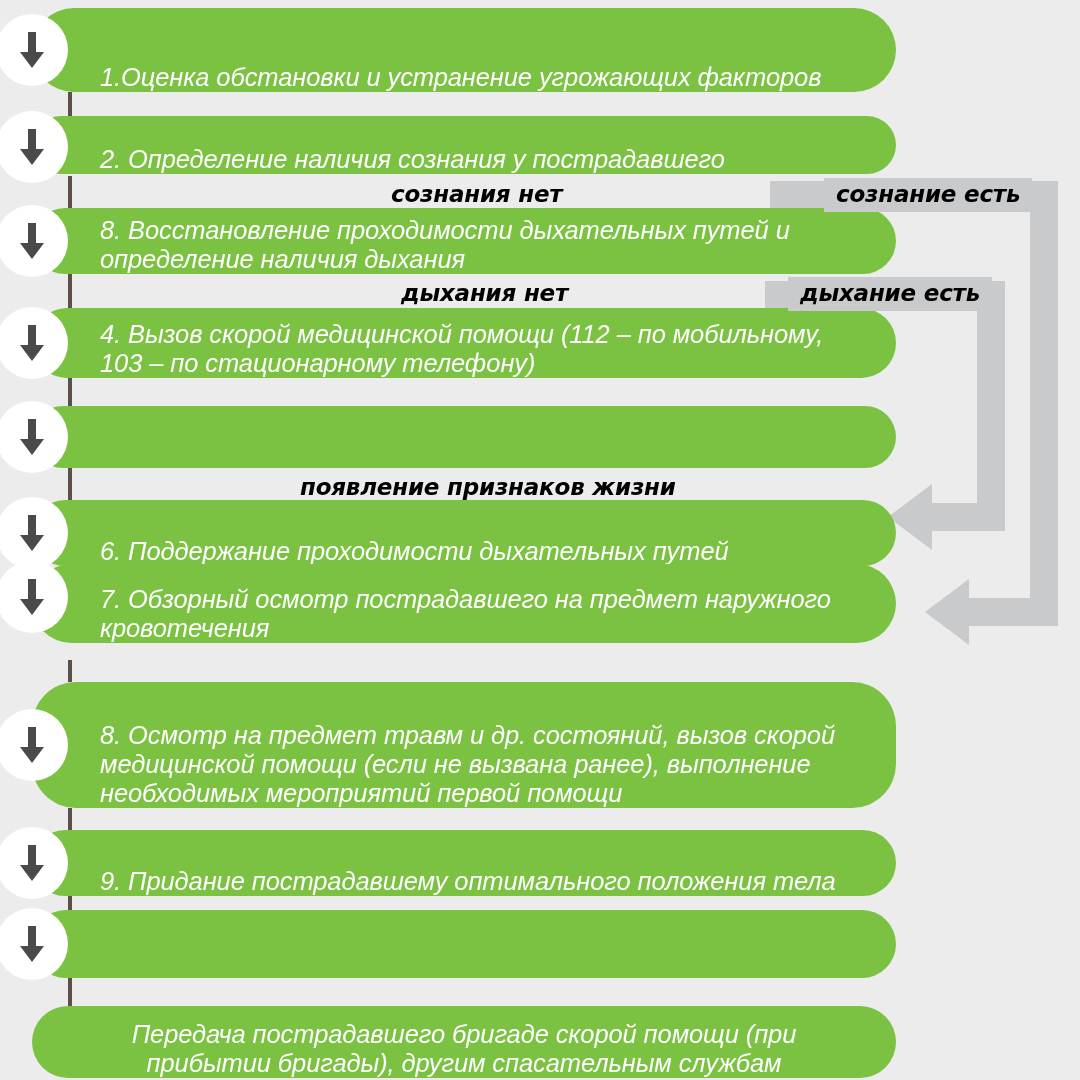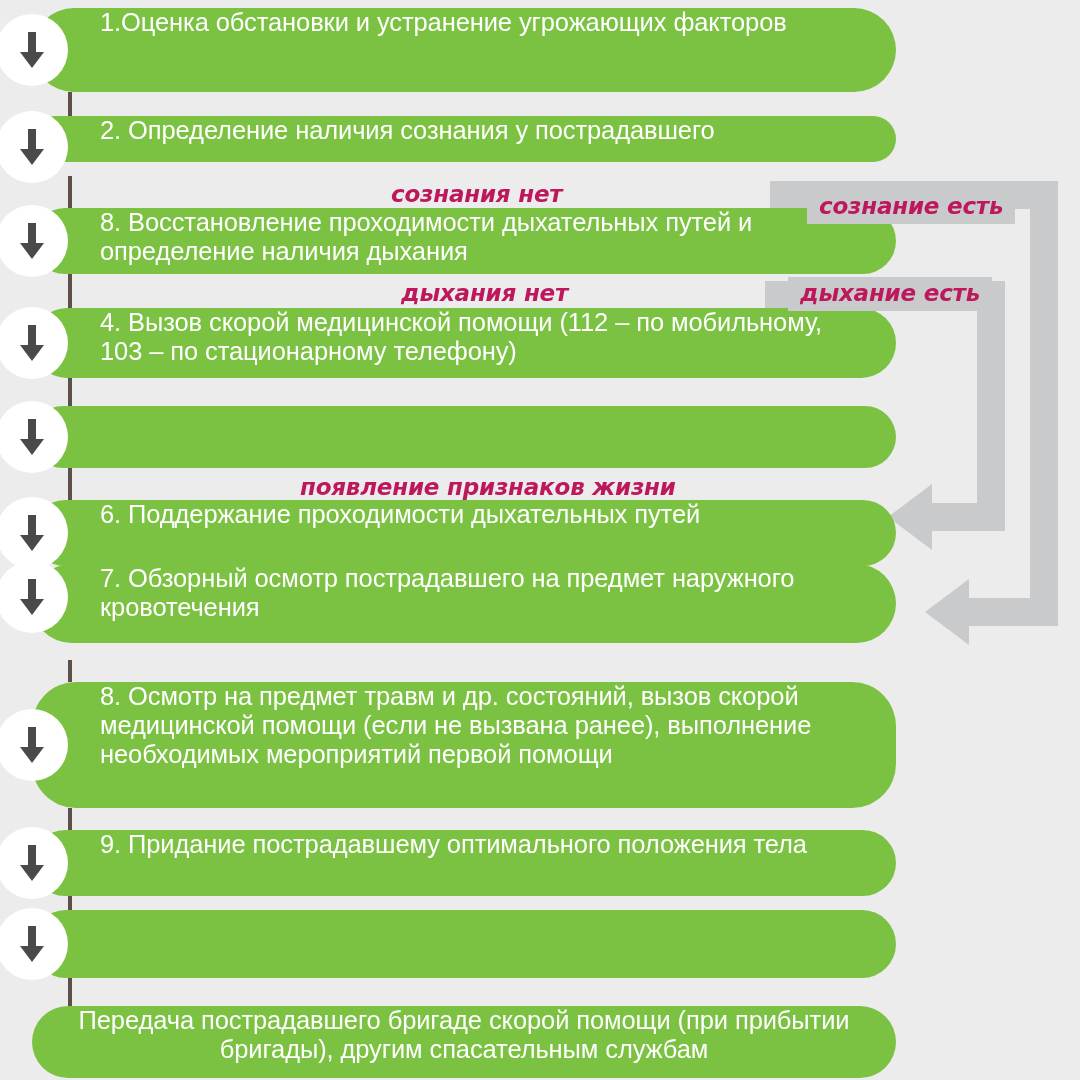--- a/index.html
+++ b/index.html
@@ -29,21 +29,22 @@
   
   .step {
     position: absolute;
     left: 32px;
     width: 864px;
     background: #7cc242;
     border-radius: 44px;
     box-sizing: border-box;
     z-index: 3;
     display: flex;
-    align-items: flex-start;
+    align-items: flex-end;
+    font-style: italic;
   }
   .step .txt {
     color: #ffffff;
     font-size: 25.5px;
     line-height: 1.14;
     font-weight: 400;
     letter-spacing: -0.1px;
     padding-left: 68px;
     padding-right: 26px;
     box-sizing: border-box;
@@ -72,21 +73,21 @@
   .badge svg { display: block; }
 
   
   .blabel {
     position: absolute;
     z-index: 5;
     font-family: "DejaVu Sans", "Liberation Sans", sans-serif;
     font-weight: 700;
     font-style: italic;
     font-size: 23px;
-    color: #be185d;
+    color: #000000;
     white-space: nowrap;
     letter-spacing: -0.2px;
   }
   .blabel.onbar {
     background: #c9cacc;
     padding: 3px 12px 5px 12px;
   }
   .blabel.plain {
     padding: 3px 6px 5px 6px;
   }
@@ -136,31 +137,31 @@
 
   <div class="step" style="top:8px; height:84px;">
     <span class="badge" style="top:10px;">
       <svg width="34" height="40" viewBox="0 0 34 40" aria-hidden="true">
         <path d="M13 2 h8 v20 h8 L17 38 L5 22 h8 z" fill="#4a4a4a"></path>
       </svg>
     </span>
     <span class="txt">1.Оценка обстановки и устранение угрожающих факторов</span>
   </div>
 
-  <div class="step" style="top:116px; height:46px;">
+  <div class="step" style="top:116px; height:58px;">
     <span class="badge" style="top:-1px;">
       <svg width="34" height="40" viewBox="0 0 34 40" aria-hidden="true">
         <path d="M13 2 h8 v20 h8 L17 38 L5 22 h8 z" fill="#4a4a4a"></path>
       </svg>
     </span>
     <span class="txt">2. Определение наличия сознания у пострадавшего</span>
   </div>
 
   <div class="blabel plain" style="left:385px; top:178px;">сознания нет</div>
-  <div class="blabel onbar" style="left:807px; top:178px;margin-top:12px;">сознание есть</div>
+  <div class="blabel onbar" style="left:824px; top:178px;">сознание есть</div>
 
   <div class="step" style="top:208px; height:66px;">
     <span class="badge" style="top:1px;">
       <svg width="34" height="40" viewBox="0 0 34 40" aria-hidden="true">
         <path d="M13 2 h8 v20 h8 L17 38 L5 22 h8 z" fill="#4a4a4a"></path>
       </svg>
     </span>
     <span class="txt">8. Восстановление проходимости дыхательных путей и определение наличия дыхания</span>
   </div>
 

